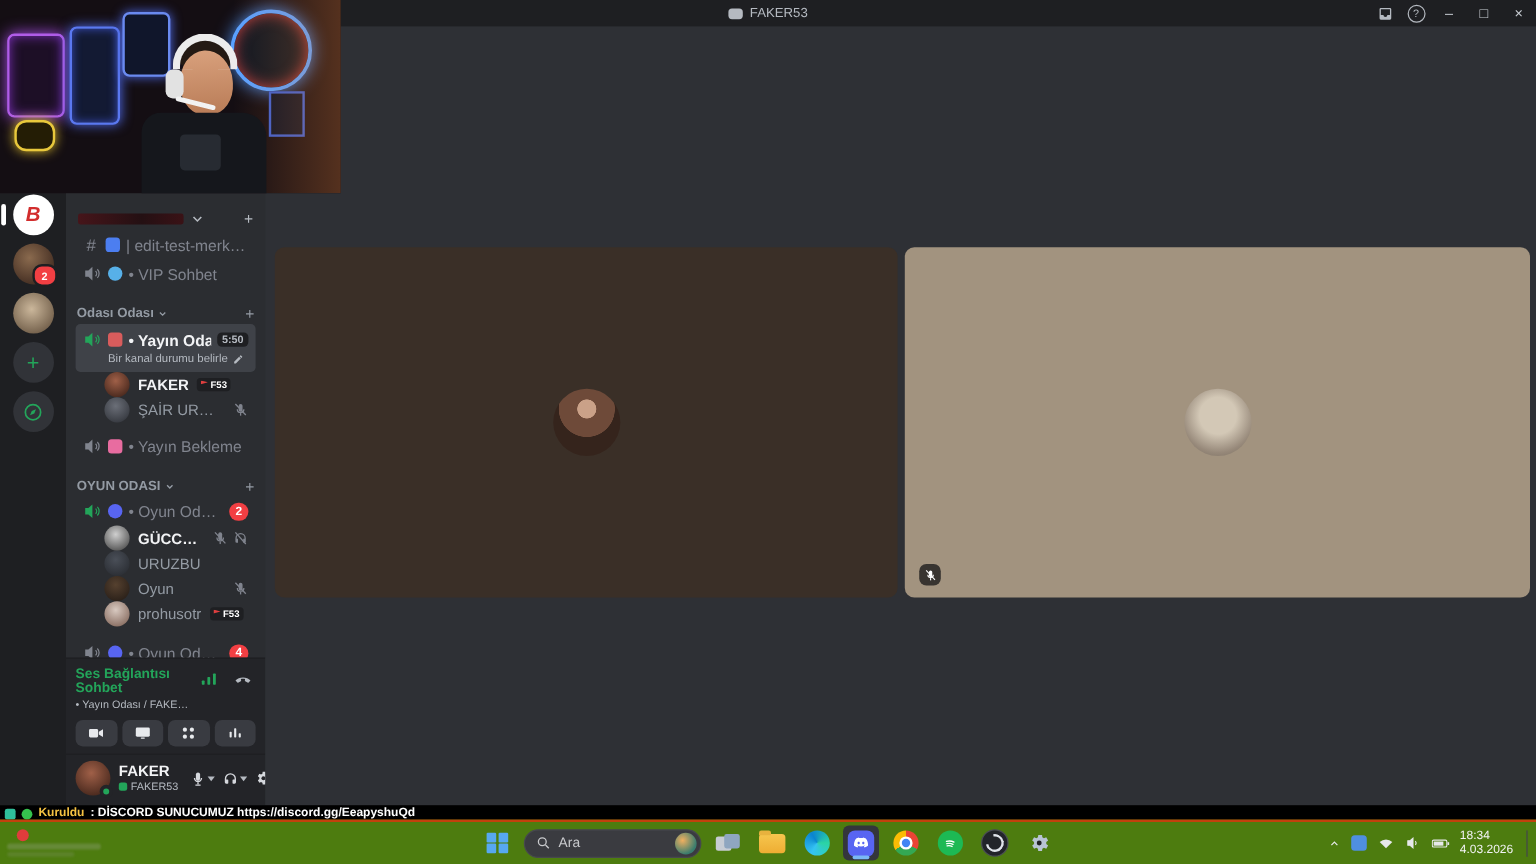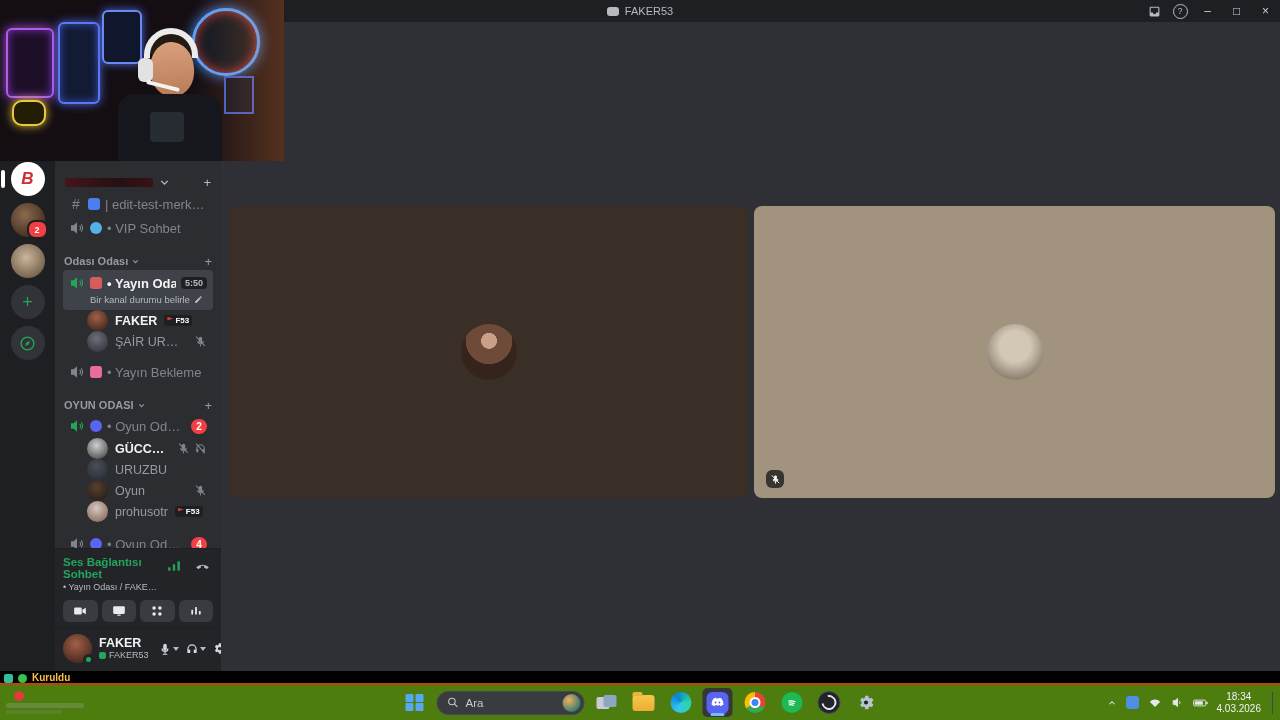--- a/index.html
+++ b/index.html
@@ -165,21 +165,21 @@
   .chrome{width:21px;height:21px;border-radius:50%;position:relative;
           background:conic-gradient(#ea4335 0 33%,#34a853 0 66%,#fbbc05 0 100%)}
   .chrome:before{content:"";position:absolute;left:5px;top:5px;width:11px;height:11px;border-radius:50%;background:#fff}
   .chrome:after{content:"";position:absolute;left:7px;top:7px;width:7px;height:7px;border-radius:50%;background:#4285f4}
   .spotify{width:21px;height:21px;border-radius:50%;background:#1db954;display:flex;align-items:center;justify-content:center}
   .obs{width:21px;height:21px;border-radius:50%;background:#22242a;border:1px solid #4a4d55;
        display:flex;align-items:center;justify-content:center}
   .obs i{display:block;width:11px;height:11px;border:2px solid #dfe3ea;border-radius:50%;border-left-color:transparent;transform:rotate(35deg)}
   .tb-tray{position:absolute;right:4px;top:0;height:35px;display:flex;align-items:center;gap:9px;color:#e6e8ea}
   .tray-ic{display:flex;align-items:center;justify-content:center}
-  .clock{text-align:center;font-size:10px;line-height:12px;color:#f2f3f5}
+  .clock{text-align:left;font-size:10px;line-height:12px;color:#f2f3f5}
   .edge-sliver{width:3px;height:22px;border-left:1px solid #45464c;margin-left:2px}
   .tray-dot{width:13px;height:13px;border-radius:3px;background:#4f8fe0}
 </style>
 </head>
 <body>
 
 <div id="titlebar">
   <div class="tb-title">
     <span class="tb-mark"></span>
     <span>FAKER53</span>
@@ -491,20 +491,21 @@
   <span class="earcup"></span>
   <span class="boom"></span>
   <span class="torso"></span>
   <span class="print"></span>
 </div>
 
 <div id="ticker">
   <span class="tick-chip1"></span>
   <span class="tick-chip2"></span>
   <span class="tick-bot">Kuruldu</span>
+  <span class="tick-text">: DİSCORD SUNUCUMUZ https://discord.gg/EeapyshuQd</span>
 </div>
 
 <div id="blo">
   <span class="blo-dot"></span>
   <span class="blo-bar1"></span>
   <span class="blo-bar2"></span>
 </div>
 
 <div id="taskbar">
   <div class="tb-center">

